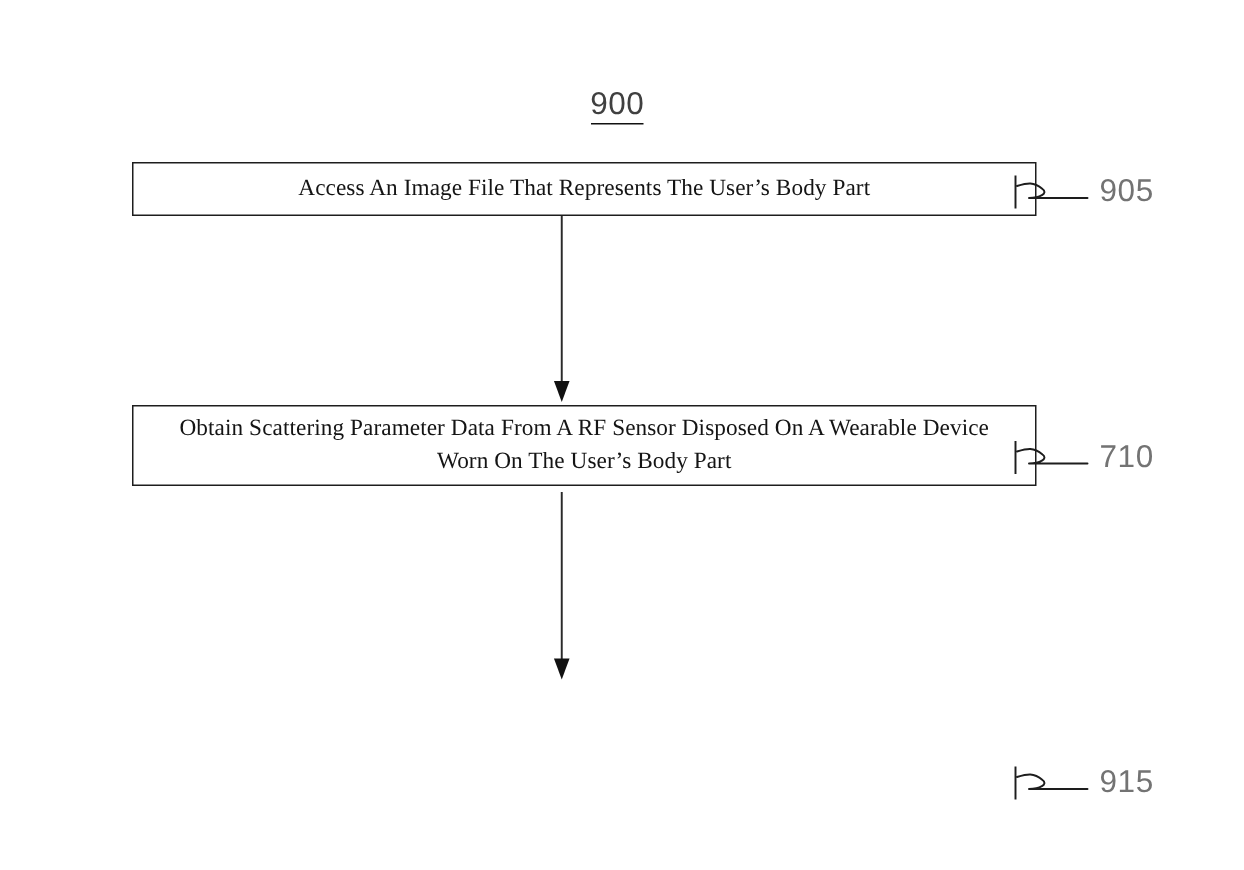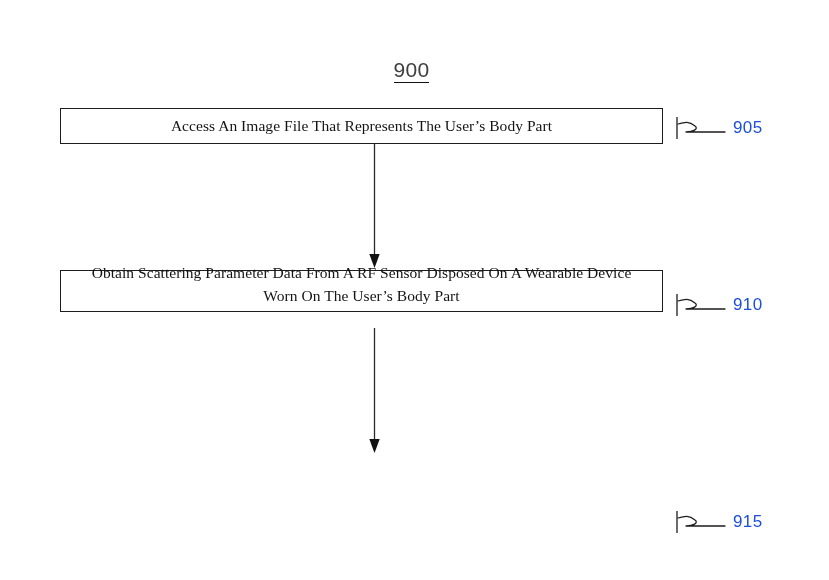--- a/index.html
+++ b/index.html
@@ -37,41 +37,41 @@
     margin-left: 37px;
   }
   .fig-number span {
     border-bottom: 1.5px solid #111111;
     padding-bottom: 1px;
   }
 
   
   .proc-box {
     position: absolute;
-    left: 60px;
+    left: 88px;
     width: 603px;              
     box-sizing: border-box;
     border: 1.4px solid #1d1d1d;
     background: #ffffff;
     display: flex;
     align-items: center;
     justify-content: center;
     padding: 4px 12px;
   }
   .proc-text {
     text-align: center;
     font-size: 15.5px;
     line-height: 1.45;
     color: #141414;
     letter-spacing: 0.05px;
     white-space: pre-line;
   }
 
   #box-905 { top: 108px;  height: 36px; }
-  #box-910 { top: 270px;  height: 42px; align-items: flex-end; }
+  #box-910 { top: 270px;  height: 54px; }
   #box-915 { top: 455px;  height: 77px; }
 
   
   .connector {
     position: absolute;
     left: 368px;               
     width: 13px;
     overflow: visible;
   }
   #arrow-905-910 { top: 144px; height: 126px; }
@@ -97,22 +97,22 @@
     height: 30px;
     overflow: visible;
   }
   .ref-label {
     position: absolute;
     left: 58px;
     top: 0;
     height: 30px;
     line-height: 30px;
     font-family: "Liberation Sans", "DejaVu Sans", sans-serif;
-    font-size: 17px;
-    color: #1d4ed8;
+    font-size: 21px;
+    color: #737373;
     letter-spacing: 0.4px;
     white-space: nowrap;
   }
 </style>
 </head>
 <body>
 
 <div id="figure-root">
 
   <div class="fig-number">
@@ -138,21 +138,21 @@
 
   <div class="proc-box" id="box-910">
     <div class="proc-text">Obtain Scattering Parameter Data From A RF Sensor Disposed On A Wearable Device Worn On The User’s Body Part</div>
   </div>
 
   <div class="ref-callout" id="ref-910">
     <svg class="ref-leader" viewBox="0 0 54 30">
       <path d="M2,4 L2,26" stroke="#1d1d1d" stroke-width="1.3" fill="none"></path>
       <path d="M3,11 C10,9 14,8 20,13 C24,16 18,19 11,19 C16,19 24,19 31,19 L50,19" stroke="#1d1d1d" stroke-width="1.3" fill="none" stroke-linecap="round" stroke-linejoin="round"></path>
     </svg>
-    <div class="ref-label">910</div>
+    <div class="ref-label">710</div>
   </div>
 
   <svg class="connector" id="arrow-910-915" viewBox="0 0 13 127" preserveAspectRatio="none">
     <line x1="6.5" y1="0" x2="6.5" y2="113" stroke="#2a2a2a" stroke-width="1.3"></line>
     <polygon points="6.5,125 1.3,111 11.7,111" fill="#111111"></polygon>
   </svg>
 
 
   <div class="ref-callout" id="ref-915">
     <svg class="ref-leader" viewBox="0 0 54 30">

